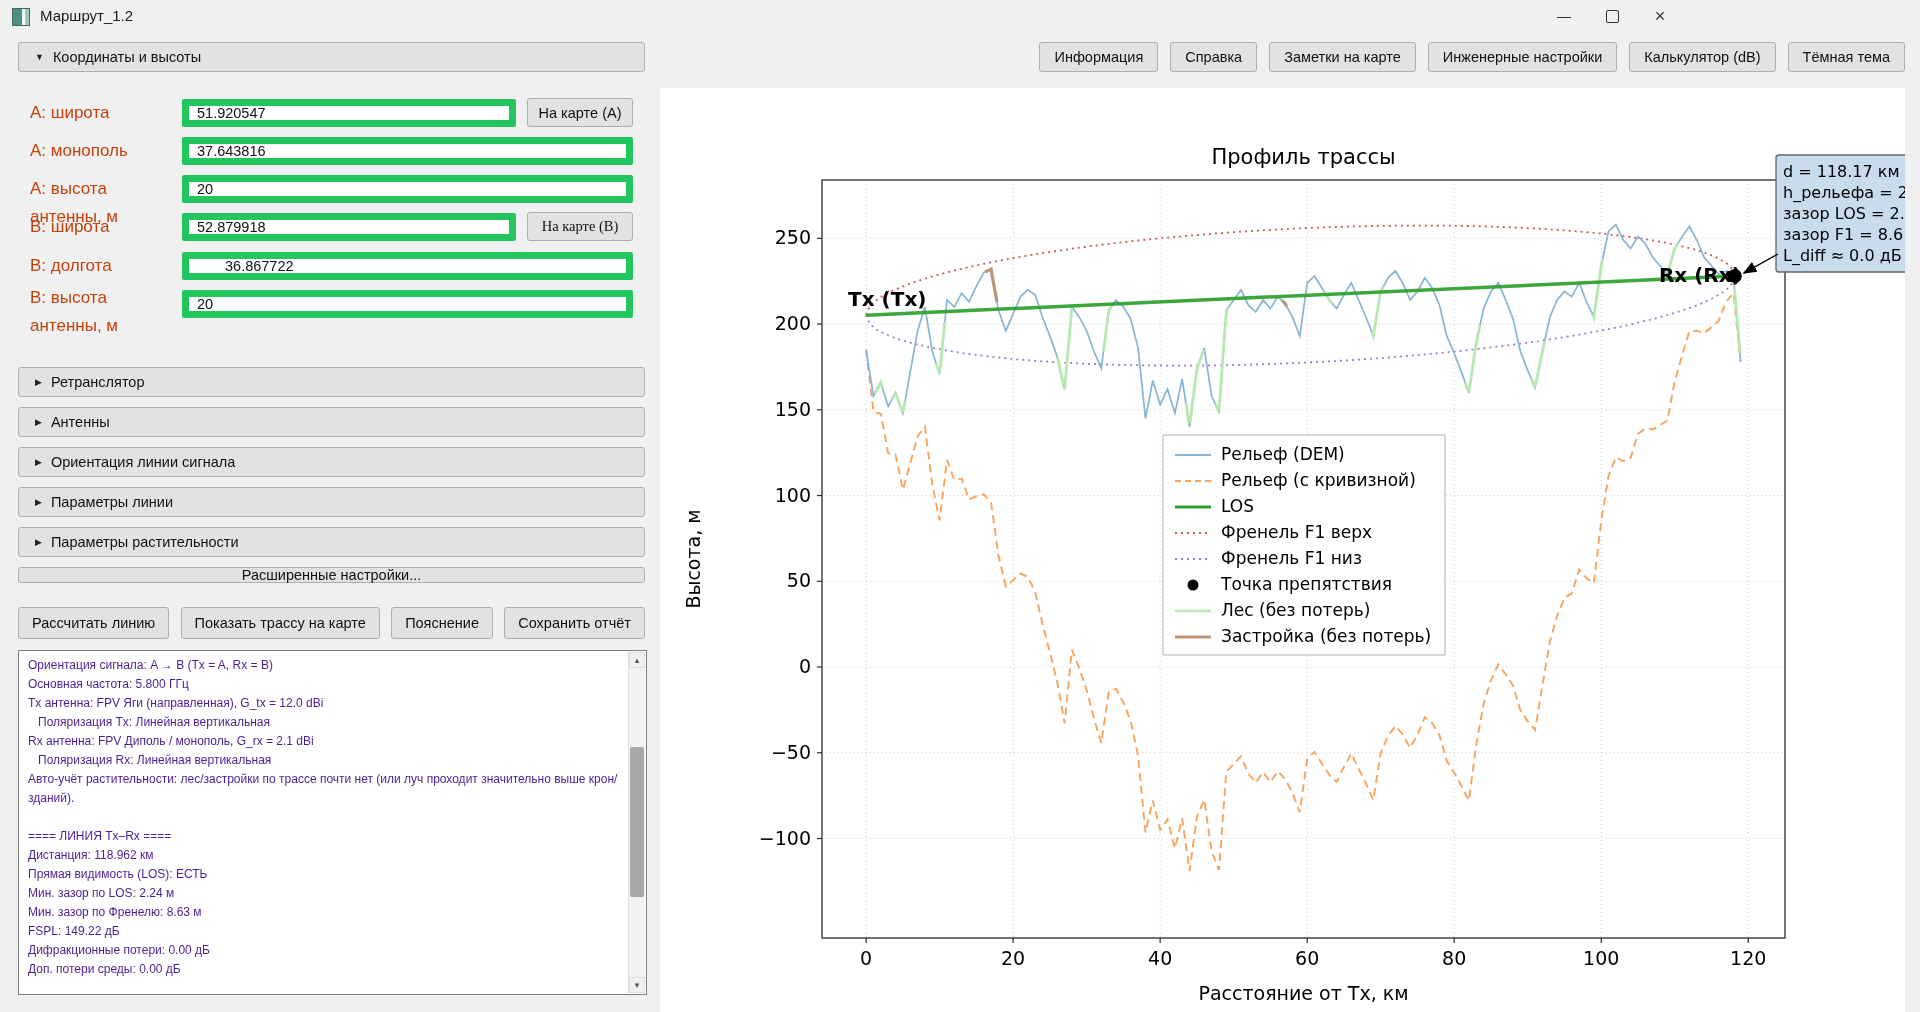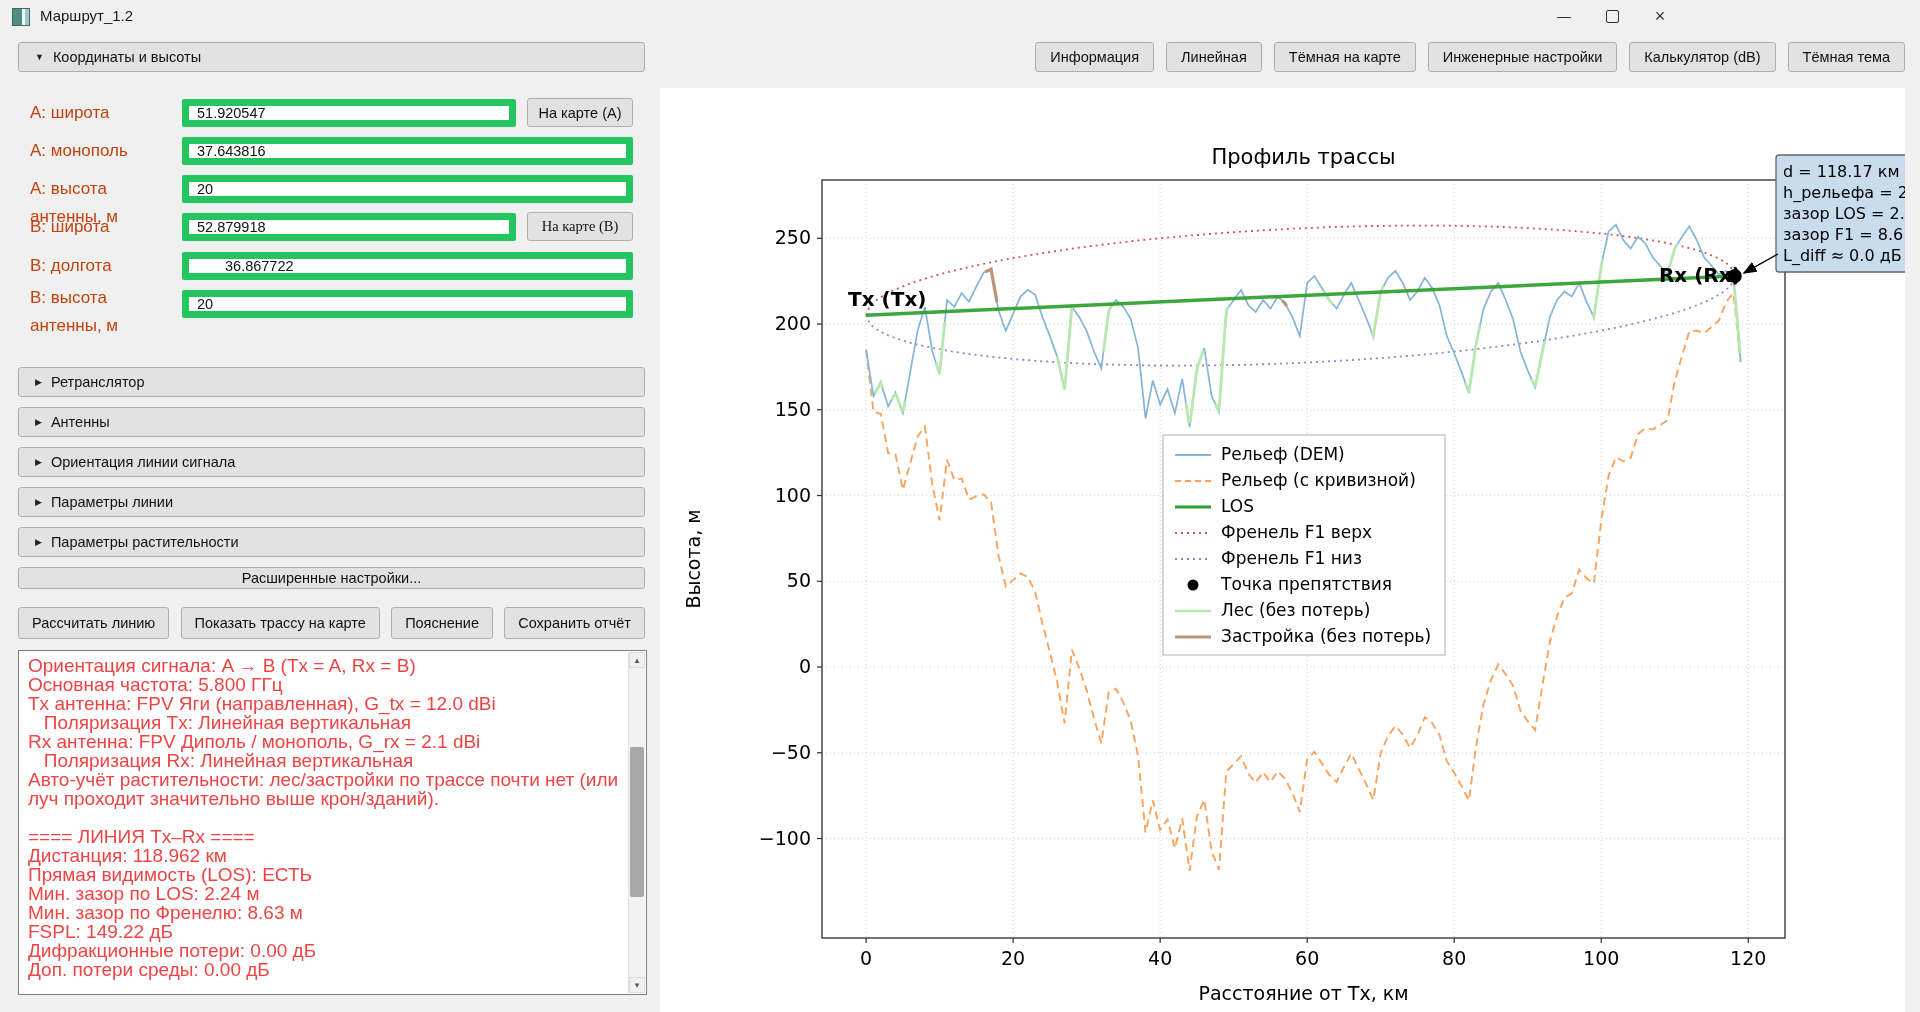--- a/index.html
+++ b/index.html
@@ -26,30 +26,30 @@
   .acc{position:absolute;left:18px;width:627px;height:30px;background:#e2e2e2;
     border:1px solid #aeaeae;border-radius:3px;display:flex;align-items:center;
     padding-left:16px;box-sizing:border-box;font-size:14.5px;color:#111;gap:9px;}
   .tri{font-size:9px;color:#222;}
   .flabel{position:absolute;left:30px;width:150px;height:28px;line-height:28px;
     font-size:17px;color:#c2410c;}
   .finput{position:absolute;height:28px;border:7px solid #22c55e;border-radius:2px;
     background:#fff;font-size:14.5px;color:#111;padding:0 8px;box-sizing:border-box;
     font-family:"Liberation Sans","DejaVu Sans",sans-serif;}
   .mapbtn{position:absolute;left:527px;width:106px;height:29px;font-size:14.5px;}
-  .advbtn{position:absolute;left:18px;top:567px;width:627px;height:22px;font-size:14.5px;}
+  .advbtn{position:absolute;left:18px;top:567px;width:627px;height:16px;font-size:14.5px;}
   .actions{position:absolute;left:18px;top:607px;width:627px;height:32px;display:flex;
     justify-content:space-between;}
   .actions .btn{padding:0 13px;height:32px;}
 
   
   .report{position:absolute;left:18px;top:650px;width:629px;height:345px;background:#fff;
     border:1px solid #7f7f7f;box-sizing:border-box;}
   .report-text{position:absolute;left:9px;top:5px;right:24px;bottom:4px;overflow:hidden;
-    white-space:pre-wrap;font-size:19px;line-height:19px;color:#ef4444;}
+    white-space:pre-wrap;font-size:12px;line-height:19px;color:#4c1d95;}
   .sb{position:absolute;top:1px;right:1px;bottom:1px;width:16px;background:#f2f2f2;
     border-left:1px solid #e0e0e0;}
   .sb-btn{position:absolute;right:0;width:16px;height:16px;background:#f0f0f0;
     border:1px solid #dcdcdc;box-sizing:border-box;display:flex;align-items:center;
     justify-content:center;color:#555;}
   .sb-up{top:0;} .sb-dn{bottom:0;}
   .sb-up::before{content:"\25B4";font-size:9px;}
   .sb-dn::before{content:"\25BE";font-size:9px;}
   .sb-thumb{position:absolute;right:1px;width:14px;top:95px;height:150px;background:#a8a8a8;
     border-radius:2px;}
@@ -75,22 +75,22 @@
           <span class="maxbox"></span>
         </div>
       <div class="ctl" style="font-size:18px;">
           <span>×</span>
         </div>
     </div>
   </div>
 
   <div class="toolbar">
     <div class="btn">Информация</div>
-    <div class="btn">Линейная</div>
-    <div class="btn">Тёмная на карте</div>
+    <div class="btn">Справка</div>
+    <div class="btn">Заметки на карте</div>
     <div class="btn">Инженерные настройки</div>
     <div class="btn">Калькулятор (dB)</div>
     <div class="btn">Тёмная тема</div>
   </div>
 
   <div class="acc" style="top:42px;">
     <span class="tri">▼</span>
     <span>Координаты и высоты</span>
   </div>
 

